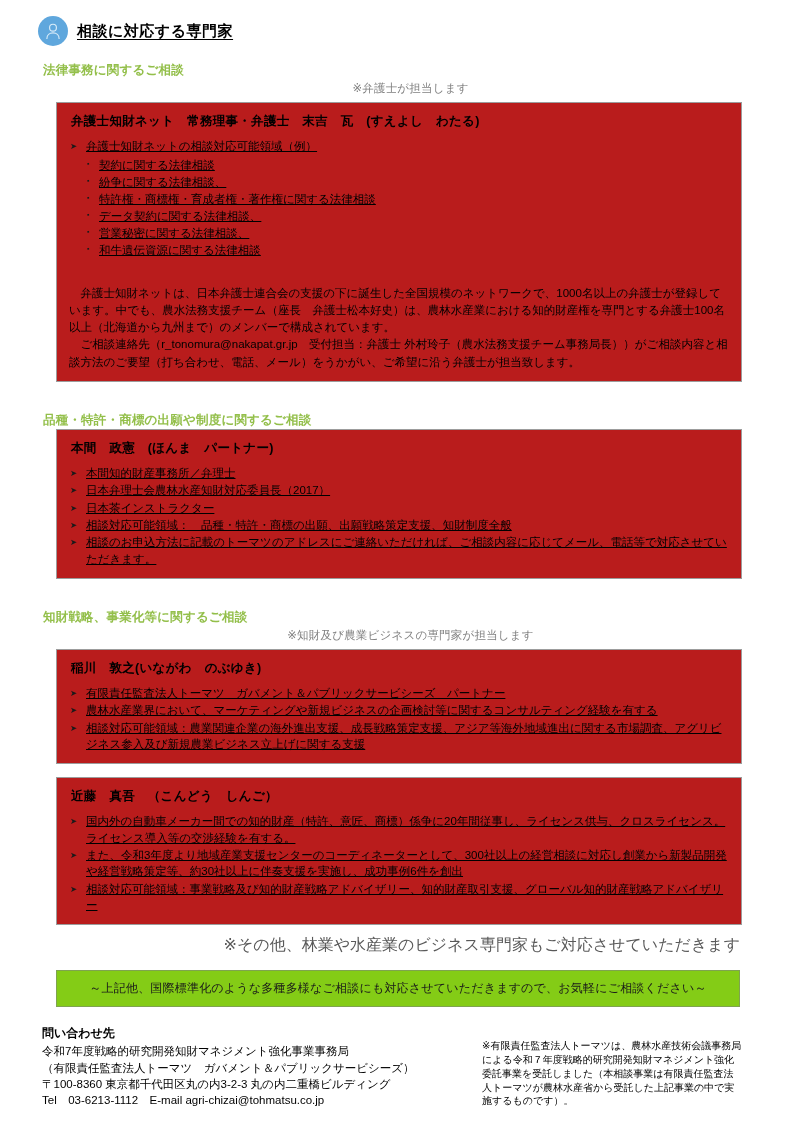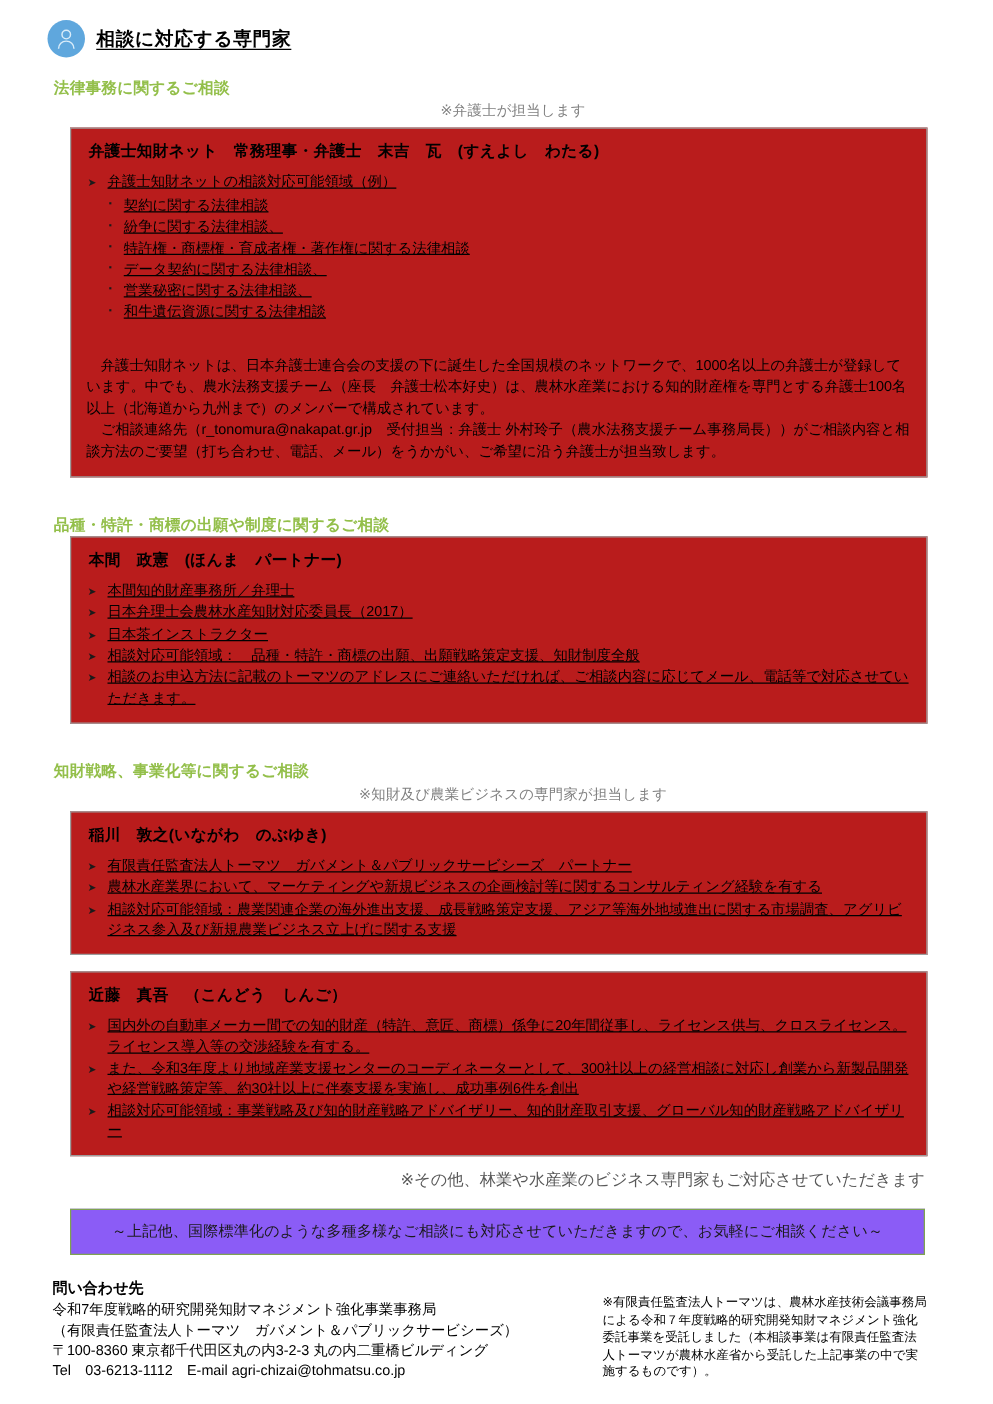--- a/index.html
+++ b/index.html
@@ -121,30 +121,30 @@
     line-height: 1.5;
     text-indent: 1em;
     margin: 0;
   }
   .para-block { margin-top: 26px; }
   .para-block .body-para + .body-para { margin-top: 0; }
 
   
   .right-note {
     text-align: right;
-    font-size: 13px;
+    font-size: 16px;
     color: #595959;
     margin: 10px 24px 0 0;
   }
 
   
   .banner {
     margin: 14px 24px 0 26px;
     border: 1px solid #7fa350;
-    background: #8b5cf6;
+    background: #84cc16;
     text-align: center;
     font-size: 12px;
     color: #1a1a1a;
     padding: 9px 10px;
     letter-spacing: .2px;
   }
 
   
   .footer {
     display: flex;

